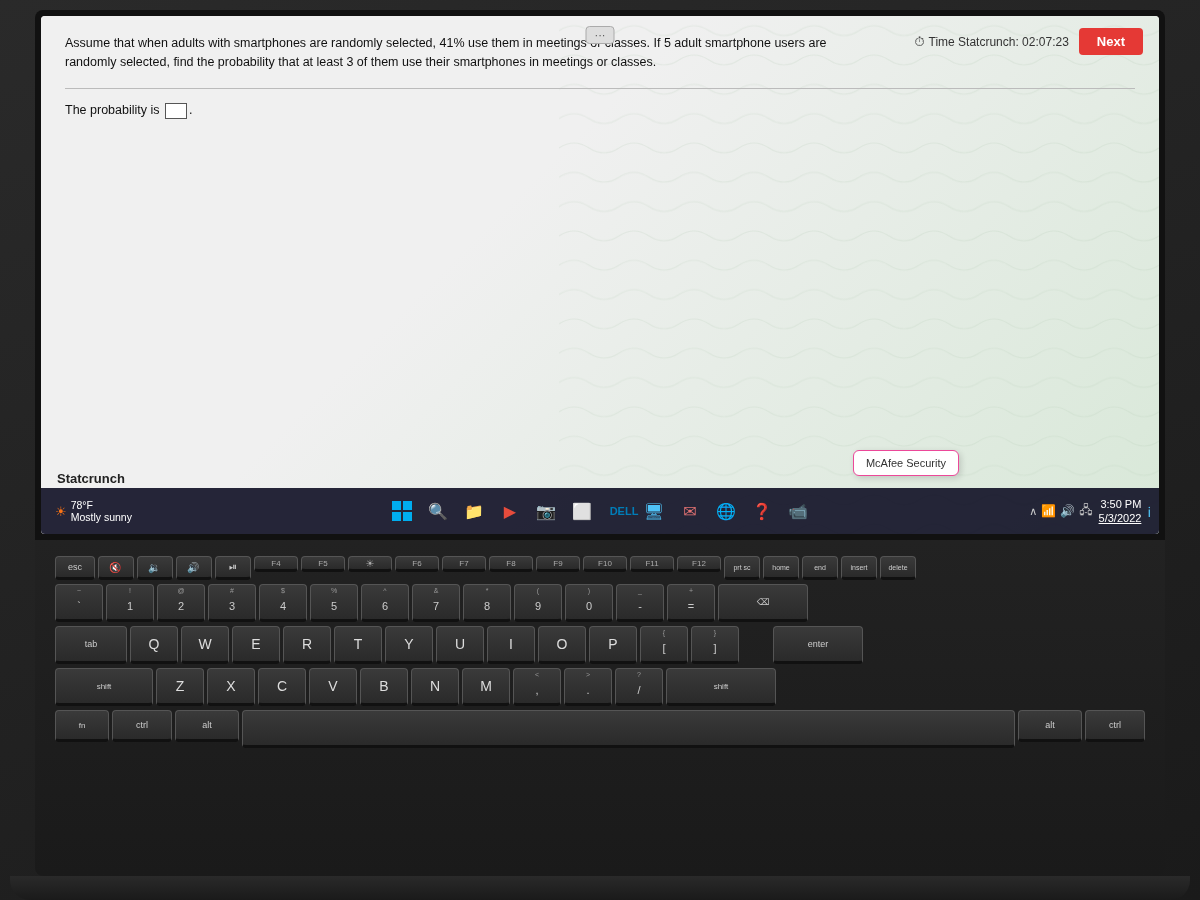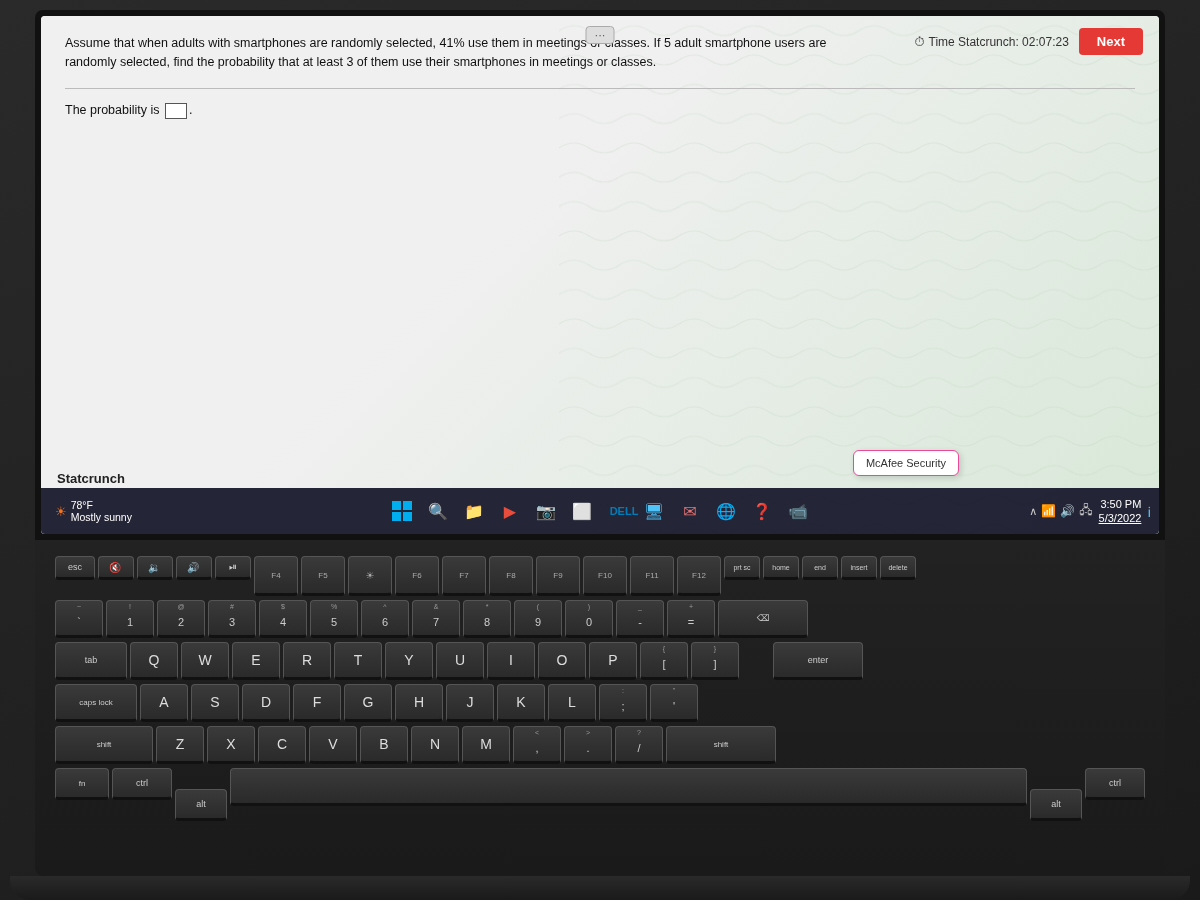--- a/index.html
+++ b/index.html
@@ -261,32 +261,32 @@
       align-items: center;
       justify-content: center;
       cursor: pointer;
       text-align: center;
       flex-shrink: 0;
       user-select: none;
     }
 
     .key-fn { width: 36px; height: 24px; font-size: 8px; }
     .key-esc { width: 40px; height: 24px; }
-    .key-f { width: 44px; height: 40px; font-size: 8px; color: #aaa; }
+    .key-f { width: 44px; height: 16px; font-size: 8px; color: #aaa; }
 
     .key-std { width: 48px; height: 38px; font-size: 11px; }
     .key-tab { width: 72px; height: 38px; font-size: 9px; }
     .key-caps { width: 82px; height: 38px; font-size: 9px; }
     .key-shift-l { width: 98px; height: 38px; font-size: 9px; }
     .key-shift-r { width: 110px; height: 38px; font-size: 9px; }
     .key-enter { width: 90px; height: 38px; font-size: 9px; }
     .key-backspace { width: 90px; height: 38px; font-size: 9px; }
     .key-space { flex: 1; height: 38px; }
     .key-ctrl { width: 60px; height: 32px; font-size: 9px; }
-    .key-alt { width: 52px; height: 32px; font-size: 9px; margin-top: 21px; }
+    .key-alt { width: 64px; height: 32px; font-size: 9px; }
     .key-fn-bottom { width: 54px; height: 32px; font-size: 8px; }
 
     .key-num {
       position: relative;
     }
     .key-num .top-label {
       position: absolute;
       top: 2px;
       left: 50%;
       transform: translateX(-50%);
@@ -551,40 +551,20 @@
           <span class="top-label">{</span>
           <span class="main-label">[</span>
         </div>
       <div class="key key-std key-num">
           <span class="top-label">}</span>
           <span class="main-label">]</span>
         </div>
       <div class="key key-enter" style="font-size:9px;margin-left:31px;">enter</div>
     </div>
 
-    <div class="key-row">
-      <div class="key key-caps" style="font-size:8px;">caps lock</div>
-      <div class="key key-std key-letter">A</div>
-      <div class="key key-std key-letter">S</div>
-      <div class="key key-std key-letter">D</div>
-      <div class="key key-std key-letter">F</div>
-      <div class="key key-std key-letter">G</div>
-      <div class="key key-std key-letter">H</div>
-      <div class="key key-std key-letter">J</div>
-      <div class="key key-std key-letter">K</div>
-      <div class="key key-std key-letter">L</div>
-      <div class="key key-std key-num">
-          <span class="top-label">:</span>
-          <span class="main-label">;</span>
-        </div>
-      <div class="key key-std key-num">
-          <span class="top-label">"</span>
-          <span class="main-label">'</span>
-        </div>
-    </div>
 
     <div class="key-row">
       <div class="key key-shift-l" style="font-size:8px;">shift</div>
       <div class="key key-std key-letter">Z</div>
       <div class="key key-std key-letter">X</div>
       <div class="key key-std key-letter">C</div>
       <div class="key key-std key-letter">V</div>
       <div class="key key-std key-letter">B</div>
       <div class="key key-std key-letter">N</div>
       <div class="key key-std key-letter">M</div>

